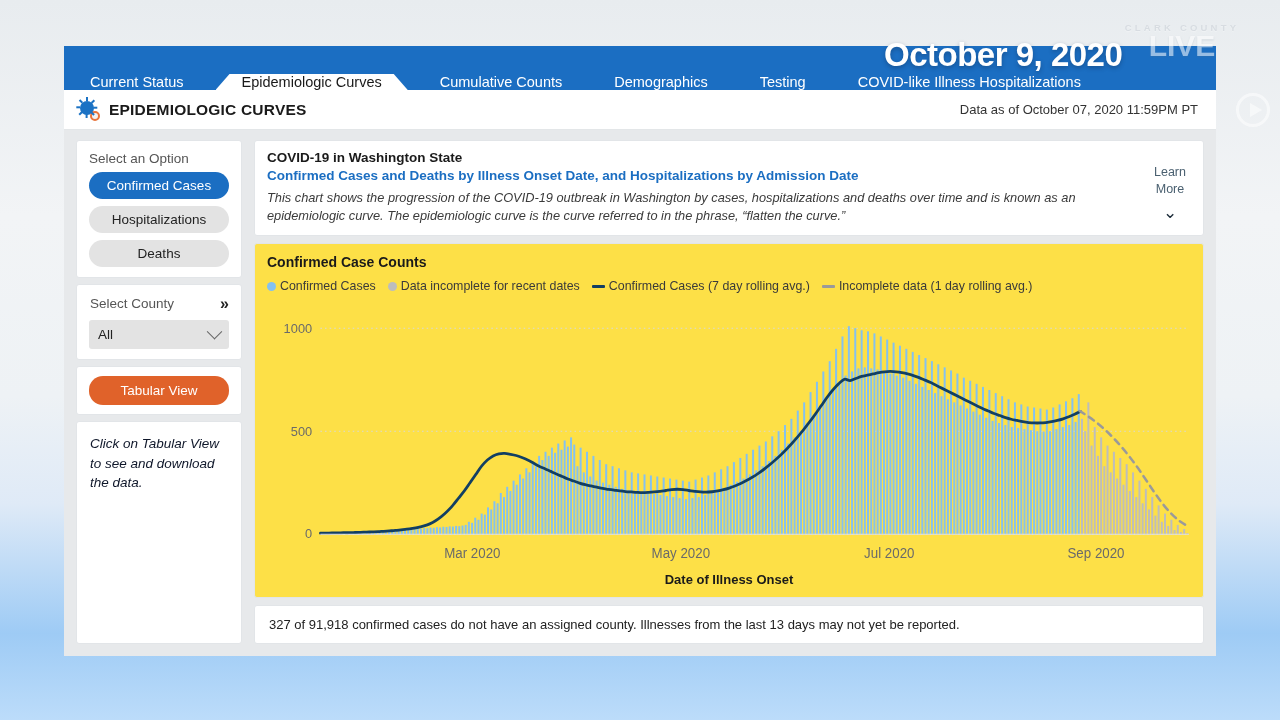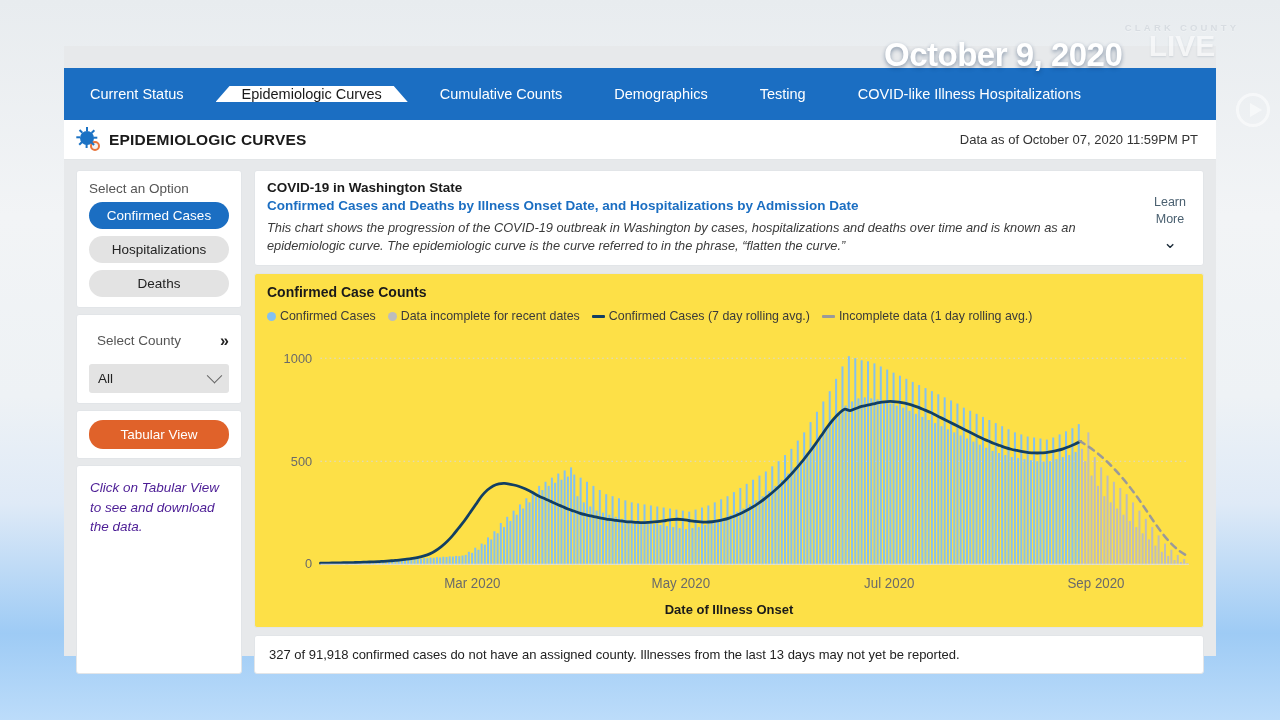--- a/index.html
+++ b/index.html
@@ -56,22 +56,22 @@
   
   #app {
     position: absolute; left: 64px; top: 46px;
     width: 1152px; height: 610px;
     background: #e7e9eb;
     z-index: 10;
   }
 
   
   #tabbar {
-    position: relative; height: 52px; background: #1b6ec2;
-    display: flex; align-items: center; margin-top: 22px;
+    position: relative; height: 44px; background: #1b6ec2;
+    display: flex; align-items: flex-end;
   }
   .tab {
     position: relative; display: flex; align-items: center;
     padding: 0 26px; color: #ffffff; font-size: 14.5px;
     white-space: nowrap; cursor: pointer;
   }
   .tab.active {
     color: #1a1a1a; background: #ffffff; margin: 0 6px;
     clip-path: polygon(14px 0, calc(100% - 14px) 0, 100% 100%, 0 100%);
     border-radius: 6px 6px 0 0;
@@ -144,21 +144,21 @@
     border-bottom: 1.6px solid #666; transform: rotate(45deg) translate(-2px,-2px);
   }
   .tab-view-btn {
     display: block; width: 100%; text-align: center;
     background: #e0622a; color: #ffffff; border: none; border-radius: 14px;
     padding: 7px 4px; font-size: 13.5px; cursor: pointer;
     font-family: "Liberation Sans", sans-serif;
   }
   #side-hint {
     background: #ffffff; border: 1px solid #e2e5e8; border-radius: 3px;
-    padding: 12px 13px; font-size: 13.5px; color: #4c1d95;
+    padding: 12px 13px; font-size: 13.5px; color: #0f172a;
     font-style: italic; line-height: 1.45; flex: 1;
   }
 
   
   #main { flex: 1; display: flex; flex-direction: column; gap: 7px; min-width: 0; }
 
   #intro-card {
     background: #ffffff; border: 1px solid #e2e5e8; border-radius: 3px;
     padding: 9px 12px 10px 12px; display: flex; gap: 8px;
   }
@@ -263,21 +263,21 @@
 
       <div class="side-card">
         <div class="side-label">Select an Option</div>
         <button class="opt-btn sel">Confirmed Cases</button>
         <button class="opt-btn">Hospitalizations</button>
         <button class="opt-btn">Deaths</button>
       </div>
 
       <div class="side-card">
         <div class="county-head">
-          <span class="side-label" style="margin:8px">Select County</span>
+          <span class="side-label" style="margin:1px">Select County</span>
           <span class="chev-right">»</span>
         </div>
         <div class="select-box">
           <span>All</span>
           <span class="chev-down-small"></span>
         </div>
       </div>
 
       <div class="side-card" style="padding:9px 12px;">
         <button class="tab-view-btn">Tabular View</button>

